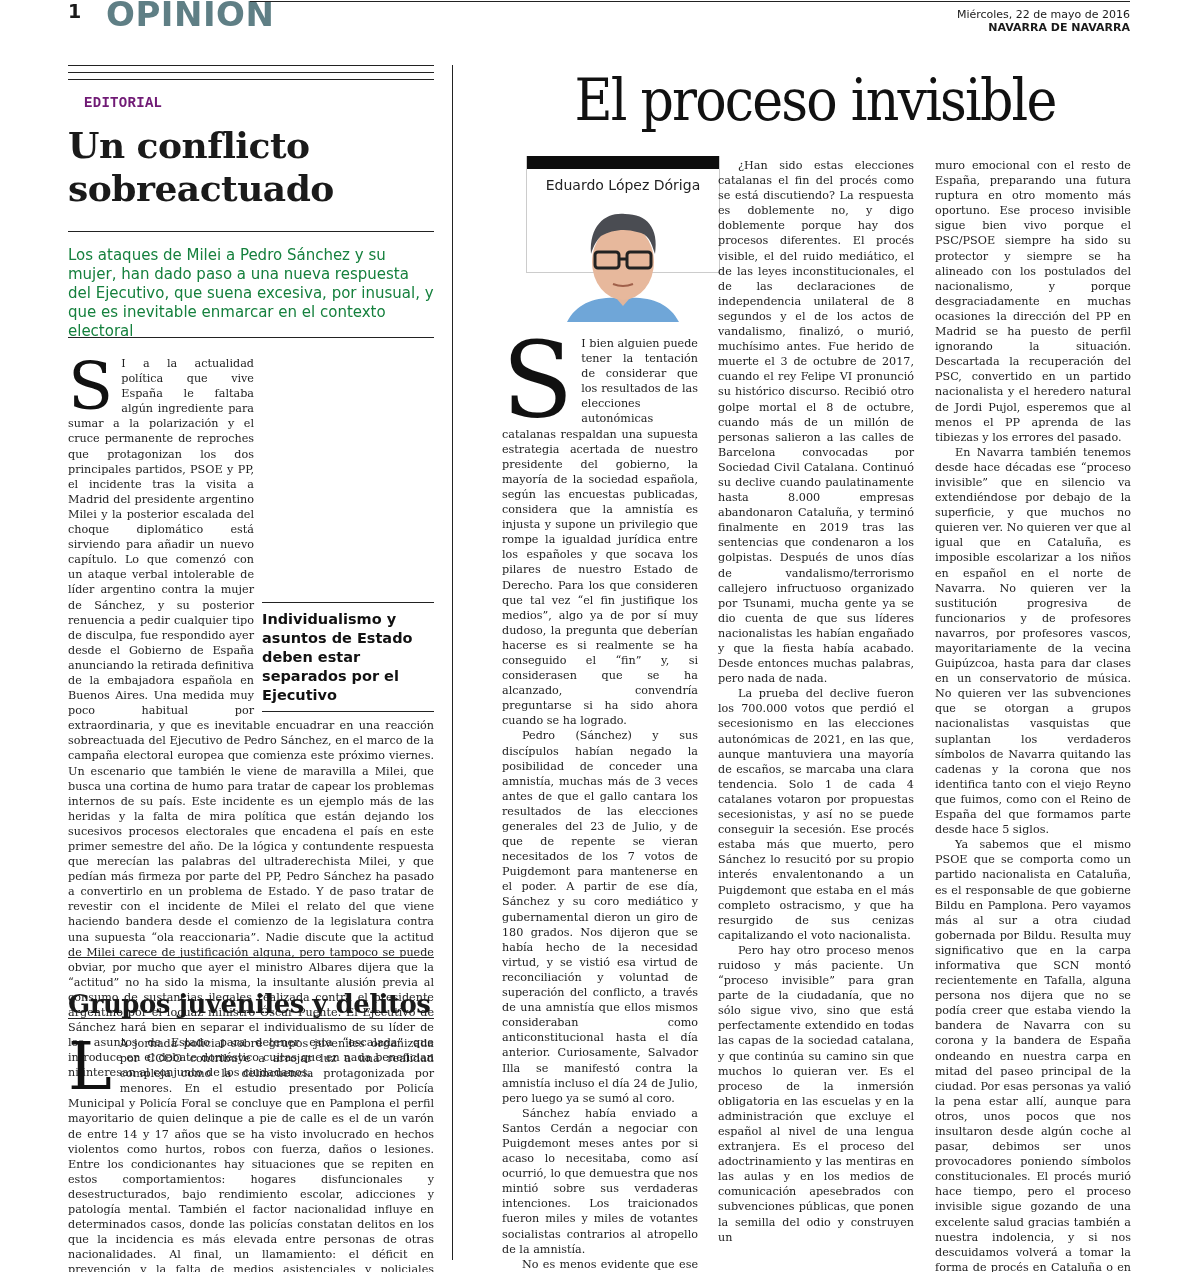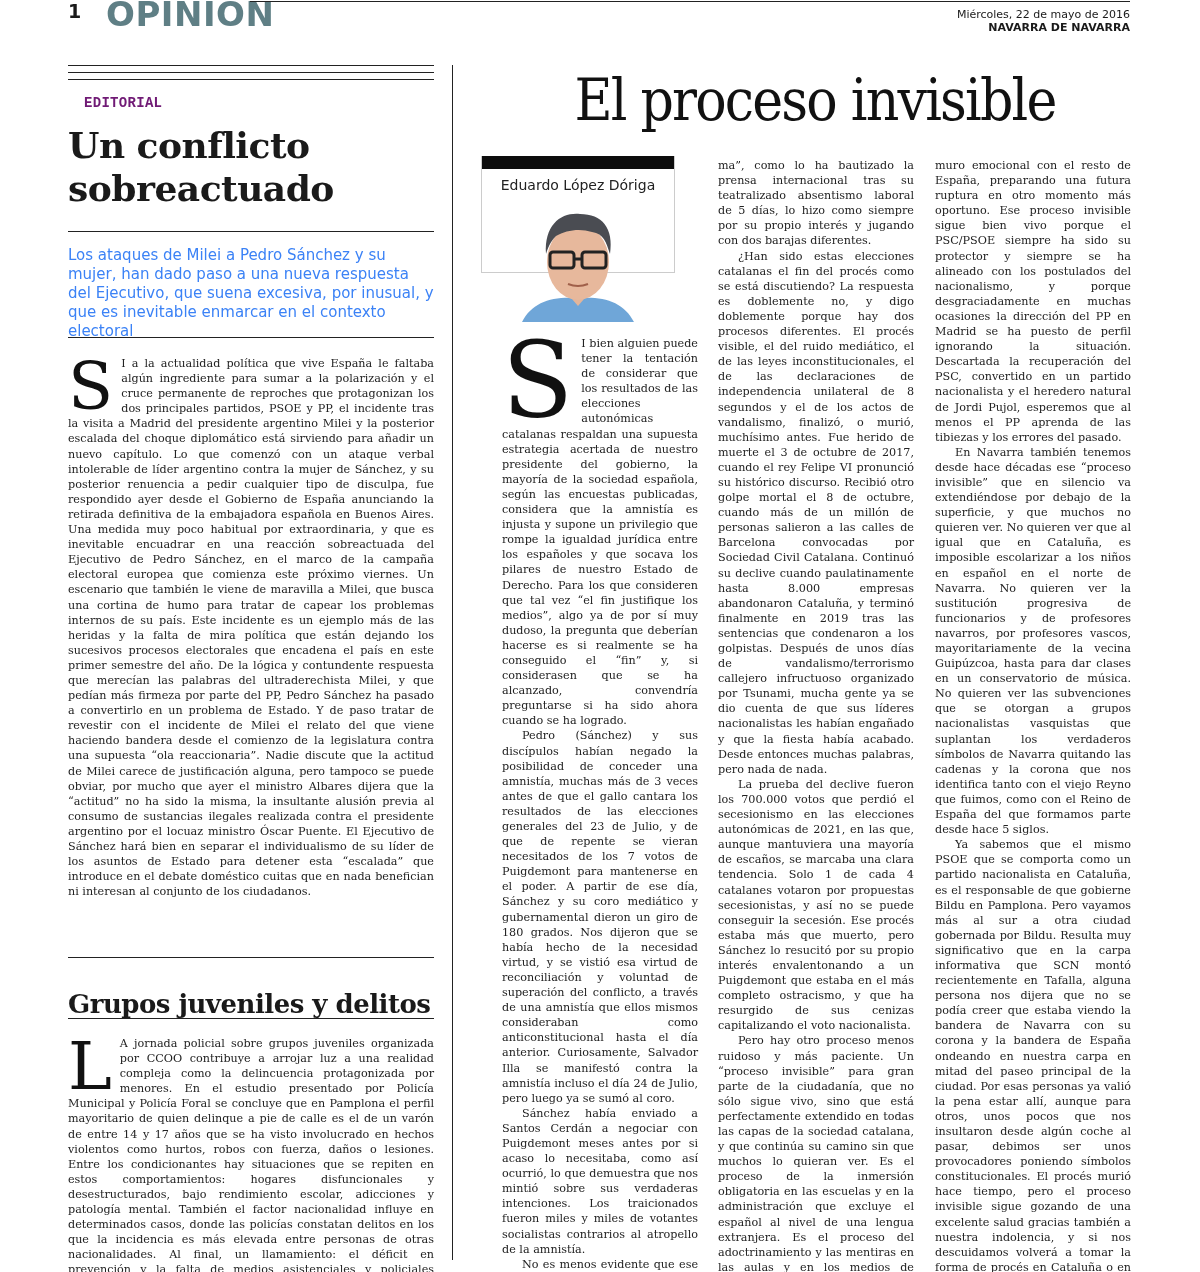--- a/index.html
+++ b/index.html
@@ -14,36 +14,36 @@
   .top-rule { left: 250px; top: 1px; width: 880px; height: 1px; background: #222; }
   .date { right: 70px; top: 8px; font-family: "DejaVu Sans", sans-serif; font-size: 11px; text-align: right; line-height: 13px; }
   .paper { right: 70px; top: 21px; font-family: "DejaVu Sans", sans-serif; font-weight: bold; font-size: 11px; text-align: right; line-height: 13px; }
 
   
   .rules3 { left: 68px; top: 65px; width: 366px; }
   .rules3 div { height: 1px; background: #222; margin-bottom: 6px; }
   .kicker { left: 84px; top: 95px; font-family: Liberation Mono, monospace; font-weight: bold; font-size: 14px; color: #701a75; letter-spacing: 0.3px; }
   .ed-title { left: 68px; top: 124px; width: 366px; font-family: "DejaVu Serif", serif; font-weight: bold; font-size: 36px; line-height: 43px; letter-spacing: -0.5px; }
   .rule { height: 1px; background: #222; }
-  .ed-sub { left: 68px; top: 246px; width: 366px; font-family: "DejaVu Sans", sans-serif; font-size: 15px; line-height: 19px; color: #3b82f6; }
+  .ed-sub { left: 68px; top: 246px; width: 366px; font-family: "DejaVu Sans", sans-serif; font-size: 15px; line-height: 19px; color: #15803d; }
 
   .body { font-family: "DejaVu Serif", serif; font-size: 11.2px; line-height: 15.1px; text-align: justify; hyphens: auto; color: #222; }
   .dropcap { float: left; font-family: "DejaVu Serif", serif; font-size: 66px; line-height: 54px; margin: 4px 8px 0 0; color: #111; }
   .pullquote { float: right; width: 172px; margin: 6px 0 4px 8px; border-top: 1px solid #222; border-bottom: 1px solid #222; padding: 7px 0 6px 0; font-family: "DejaVu Sans", sans-serif; font-weight: bold; font-size: 14.5px; line-height: 19px; text-align: left; color: #111; }
 
   .ed1-body { left: 68px; top: 356px; width: 366px; }
   .ed2-title { left: 68px; top: 988px; width: 366px; font-family: "DejaVu Serif", serif; font-weight: bold; font-size: 26px; line-height: 32px; letter-spacing: -0.5px; }
   .ed2-body { left: 68px; top: 1036px; width: 366px; }
 
   .vrule { left: 452px; top: 65px; width: 1px; height: 1195px; background: #222; }
 
   
   .art-title { left: 500px; top: 60px; width: 630px; text-align: center; font-family: "DejaVu Serif", serif; font-size: 58px; line-height: 80px; letter-spacing: -2px; color: #111; font-weight: normal; transform: scaleX(0.9); transform-origin: center; }
 
-  .author-box { left: 481px; top: 156px; width: 194px; height: 117px; border: 1px solid #ccc; border-top: none; }
+  .author-box { left: 526px; top: 156px; width: 194px; height: 117px; border: 1px solid #ccc; border-top: none; }
   .author-bar { height: 13px; background: #0d0d0d; }
   .author-name { font-family: "DejaVu Sans", sans-serif; font-size: 14px; text-align: center; padding-top: 8px; color: #222; }
   .photo { position: absolute; left: 40px; top: 50px; width: 112px; height: 116px; overflow: hidden; }
 
   .col { width: 196px; }
   .col .body { text-align: justify; }
   .c1 { left: 502px; top: 336px; }
   .c2 { left: 718px; top: 158px; }
   .c3 { left: 935px; top: 158px; }
   .indent { text-indent: 20px; }
@@ -64,20 +64,21 @@
     <div></div>
   </div>
 <div class="abs kicker">EDITORIAL</div>
 <h1 class="abs ed-title">Un conflicto sobreactuado</h1>
 <div class="abs rule" style="left:68px;top:231px;width:366px;"></div>
 <p class="abs ed-sub">Los ataques de Milei a Pedro Sánchez y su mujer, han dado paso a una nueva respuesta del Ejecutivo, que suena excesiva, por inusual, y que es inevitable enmarcar en el contexto electoral</p>
 <div class="abs rule" style="left:68px;top:337px;width:366px;"></div>
 
 <div class="abs ed1-body body">
   <span class="dropcap">S</span>
+  <div class="pullquote" style="margin-top:246px;">Individualismo y asuntos de Estado deben estar separados por el Ejecutivo</div>
   <span>I a la actualidad política que vive España le faltaba algún ingrediente para sumar a la polarización y el cruce permanente de reproches que protagonizan los dos principales partidos, PSOE y PP, el incidente tras la visita a Madrid del presidente argentino Milei y la posterior escalada del choque diplomático está sirviendo para añadir un nuevo capítulo. Lo que comenzó con un ataque verbal intolerable de líder argentino contra la mujer de Sánchez, y su posterior renuencia a pedir cualquier tipo de disculpa, fue respondido ayer desde el Gobierno de España anunciando la retirada definitiva de la embajadora española en Buenos Aires. Una medida muy poco habitual por extraordinaria, y que es inevitable encuadrar en una reacción sobreactuada del Ejecutivo de Pedro Sánchez, en el marco de la campaña electoral europea que comienza este próximo viernes. Un escenario que también le viene de maravilla a Milei, que busca una cortina de humo para tratar de capear los problemas internos de su país. Este incidente es un ejemplo más de las heridas y la falta de mira política que están dejando los sucesivos procesos electorales que encadena el país en este primer semestre del año. De la lógica y contundente respuesta que merecían las palabras del ultraderechista Milei, y que pedían más firmeza por parte del PP, Pedro Sánchez ha pasado a convertirlo en un problema de Estado. Y de paso tratar de revestir con el incidente de Milei el relato del que viene haciendo bandera desde el comienzo de la legislatura contra una supuesta “ola reaccionaria”. Nadie discute que la actitud de Milei carece de justificación alguna, pero tampoco se puede obviar, por mucho que ayer el ministro Albares dijera que la “actitud” no ha sido la misma, la insultante alusión previa al consumo de sustancias ilegales realizada contra el presidente argentino por el locuaz ministro Óscar Puente. El Ejecutivo de Sánchez hará bien en separar el individualismo de su líder de los asuntos de Estado para detener esta “escalada” que introduce en el debate doméstico cuitas que en nada benefician ni interesan al conjunto de los ciudadanos.</span>
 </div>
 
 <div class="abs rule" style="left:68px;top:957px;width:366px;"></div>
 <h2 class="abs ed2-title">Grupos juveniles y delitos</h2>
 <div class="abs rule" style="left:68px;top:1018px;width:366px;"></div>
 <div class="abs ed2-body body">
   <span class="dropcap">L</span>
   <span>A jornada policial sobre grupos juveniles organizada por CCOO contribuye a arrojar luz a una realidad compleja como la delincuencia protagonizada por menores. En el estudio presentado por Policía Municipal y Policía Foral se concluye que en Pamplona el perfil mayoritario de quien delinque a pie de calle es el de un varón de entre 14 y 17 años que se ha visto involucrado en hechos violentos como hurtos, robos con fuerza, daños o lesiones. Entre los condicionantes hay situaciones que se repiten en estos comportamientos: hogares disfuncionales y desestructurados, bajo rendimiento escolar, adicciones y patología mental. También el factor nacionalidad influye en determinados casos, donde las policías constatan delitos en los que la incidencia es más elevada entre personas de otras nacionalidades. Al final, un llamamiento: el déficit en prevención y la falta de medios asistenciales y policiales agravan el problema .</span>
 </div>
@@ -107,21 +108,20 @@
   <div class="body">
     <span class="dropcap-big">S</span>
     <span>I bien alguien puede tener la tentación de considerar que los resultados de las elecciones autonómicas catalanas respaldan una supuesta estrategia acertada de nuestro presidente del gobierno, la mayoría de la sociedad española, según las encuestas publicadas, considera que la amnistía es injusta y supone un privilegio que rompe la igualdad jurídica entre los españoles y que socava los pilares de nuestro Estado de Derecho. Para los que consideren que tal vez “el fin justifique los medios”, algo ya de por sí muy dudoso, la pregunta que deberían hacerse es si realmente se ha conseguido el “fin” y, si considerasen que se ha alcanzado, convendría preguntarse si ha sido ahora cuando se ha logrado.</span>
   </div>
   <p class="body indent">Pedro (Sánchez) y sus discípulos habían negado la posibilidad de conceder una amnistía, muchas más de 3 veces antes de que el gallo cantara los resultados de las elecciones generales del 23 de Julio, y de que de repente se vieran necesitados de los 7 votos de Puigdemont para mantenerse en el poder. A partir de ese día, Sánchez y su coro mediático y gubernamental dieron un giro de 180 grados. Nos dijeron que se había hecho de la necesidad virtud, y se vistió esa virtud de reconciliación y voluntad de superación del conflicto, a través de una amnistía que ellos mismos consideraban como anticonstitucional hasta el día anterior. Curiosamente, Salvador Illa se manifestó contra la amnistía incluso el día 24 de Julio, pero luego ya se sumó al coro.</p>
   <p class="body indent">Sánchez había enviado a Santos Cerdán a negociar con Puigdemont meses antes por si acaso lo necesitaba, como así ocurrió, lo que demuestra que nos mintió sobre sus verdaderas intenciones. Los traicionados fueron miles y miles de votantes socialistas contrarios al atropello de la amnistía.</p>
   <p class="body indent">No es menos evidente que ese repentino cambio de opinión no se hubiera producido de no haber necesitado el apoyo de Puigdemont, por lo que nuestro “Rey del Dra-</p>
 </div>
 
 <div class="abs col c2">
-  <p class="body">ma”, como lo ha bautizado la prensa internacional tras su teatralizado absentismo laboral de 5 días, lo hizo como siempre por su propio interés y jugando con dos barajas diferentes.</p>
   <p class="body indent">¿Han sido estas elecciones catalanas el fin del procés como se está discutiendo? La respuesta es doblemente no, y digo doblemente porque hay dos procesos diferentes.  El procés visible, el del ruido mediático, el de las leyes inconstitucionales, el de las declaraciones de independencia unilateral de 8 segundos y el de los actos de vandalismo, finalizó, o murió, muchísimo antes. Fue herido de muerte el 3 de octubre de 2017, cuando el rey Felipe VI pronunció su histórico discurso. Recibió otro golpe mortal el 8 de octubre, cuando más de un millón de personas salieron a las calles de Barcelona convocadas por Sociedad Civil Catalana. Continuó su declive cuando paulatinamente hasta 8.000 empresas abandonaron Cataluña, y terminó finalmente en 2019 tras las sentencias que condenaron a los golpistas. Después de unos días de vandalismo/terrorismo callejero infructuoso organizado por Tsunami, mucha gente ya se dio cuenta de que sus líderes nacionalistas les habían engañado y que la fiesta había acabado. Desde entonces muchas palabras, pero nada de nada.</p>
   <p class="body indent">La prueba del declive fueron los 700.000 votos que perdió el secesionismo en las elecciones autonómicas de 2021, en las que, aunque mantuviera una mayoría de escaños, se marcaba una clara tendencia. Solo 1 de cada 4 catalanes votaron por propuestas secesionistas, y así no se puede conseguir la secesión. Ese procés estaba más que muerto, pero Sánchez lo resucitó por su propio interés envalentonando a un Puigdemont que estaba en el más completo ostracismo, y que ha resurgido de sus cenizas capitalizando el voto nacionalista.</p>
   <p class="body indent">Pero hay otro proceso menos ruidoso y más paciente. Un “proceso invisible” para gran parte de la ciudadanía, que no sólo sigue vivo, sino que está perfectamente extendido en todas las capas de la sociedad catalana, y que continúa su camino sin que muchos lo quieran ver. Es el proceso de la inmersión obligatoria en las escuelas y en la administración que excluye el español al nivel de una lengua extranjera. Es el proceso del adoctrinamiento y las mentiras en las aulas y en los medios de comunicación apesebrados con subvenciones públicas, que ponen la semilla del odio y construyen un</p>
 </div>
 
 <div class="abs col c3">
   <p class="body">muro emocional con el resto de España, preparando una futura ruptura en otro momento más oportuno. Ese proceso invisible sigue bien vivo porque el PSC/PSOE siempre ha sido su protector y siempre se ha alineado con los postulados del nacionalismo, y porque desgraciadamente en muchas ocasiones la dirección del PP en Madrid se ha puesto de perfil ignorando la situación. Descartada la recuperación del PSC, convertido en un partido nacionalista y el heredero natural de Jordi Pujol, esperemos que al menos el PP aprenda de las tibiezas y los errores del pasado.</p>
   <p class="body indent">En Navarra también tenemos desde hace décadas ese “proceso invisible” que en silencio va extendiéndose por debajo de la superficie, y que muchos no quieren ver. No quieren ver que al igual que en Cataluña, es imposible escolarizar a los niños en español en el norte de Navarra. No quieren ver la sustitución progresiva de funcionarios y de profesores navarros, por profesores vascos, mayoritariamente de la vecina Guipúzcoa, hasta para dar clases en un conservatorio de música. No quieren ver las subvenciones que se otorgan a grupos nacionalistas vasquistas que suplantan los verdaderos símbolos de Navarra quitando las cadenas y la corona que nos identifica tanto con el viejo Reyno que fuimos, como con el Reino de España del que formamos parte desde hace 5 siglos.</p>
   <p class="body indent">Ya sabemos que el mismo PSOE que se comporta como un partido nacionalista en Cataluña, es el responsable de que gobierne Bildu en Pamplona. Pero vayamos más al sur a otra ciudad gobernada por Bildu. Resulta muy significativo que en la carpa informativa que SCN montó recientemente en Tafalla, alguna persona nos dijera que no se podía creer que estaba viendo la bandera de Navarra con su corona y la bandera de España ondeando en nuestra carpa en mitad del paseo principal de la ciudad. Por esas personas ya valió la pena estar allí, aunque para otros, unos pocos que nos insultaron desde algún coche al pasar, debimos ser unos provocadores poniendo símbolos constitucionales. El procés murió hace tiempo, pero el proceso invisible sigue gozando de una excelente salud gracias también a nuestra indolencia, y si nos descuidamos volverá a tomar la forma de procés en Cataluña o en Navarra.</p>
 

